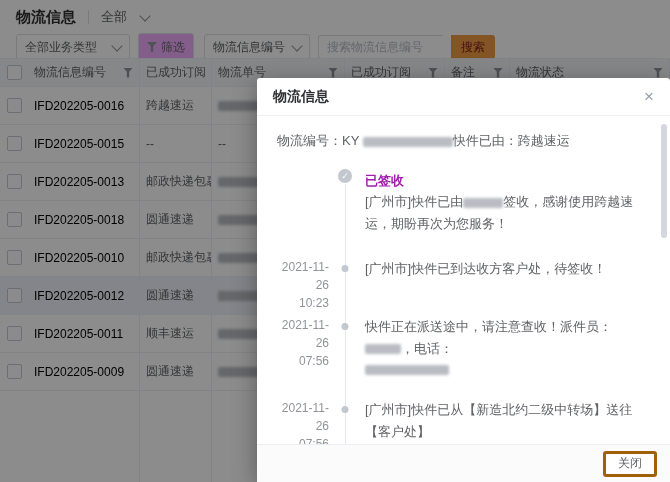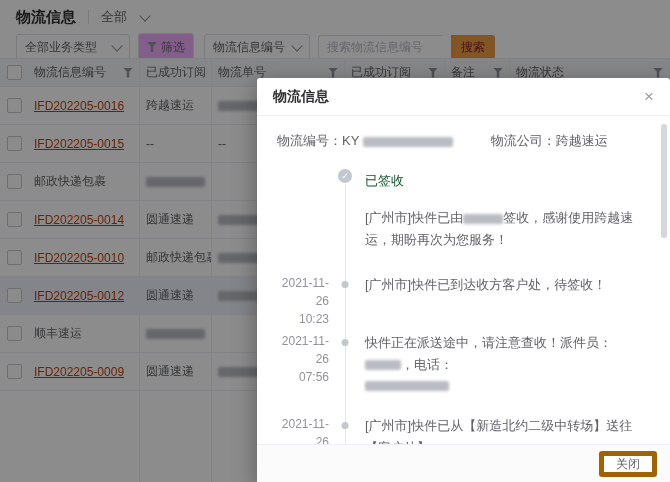--- a/index.html
+++ b/index.html
@@ -38,56 +38,56 @@
   .thead .tcell{color:#606266;font-size:12px;font-weight:normal;}
   .tcell{display:flex;align-items:center;padding:0 6px;border-right:1px solid #ebeef5;
          font-size:12px;color:#606266;overflow:hidden;white-space:nowrap;}
   .tcell.first{border-right:none;justify-content:center;padding:0;}
   .tcell.spread{justify-content:space-between;}
   .tbody-row{height:37px;border-bottom:1px solid #ebeef5;background:#fff;}
   .tbody-row.selected{background:#eef3fb;}
   .filler{flex:1;}
   .filler .tcell{border-bottom:none;}
   .cb{width:13px;height:13px;border:1px solid #c4c8cf;border-radius:2px;background:#fdfdfd;cursor:pointer;}
-  .code-link{color:#c2410c;cursor:pointer;text-decoration:underline;}
+  .code-link{color:#000000;cursor:pointer;}
   .redacted{display:inline-block;height:10px;background:#b9bcc2;border-radius:2px;
             filter:blur(1.6px);vertical-align:middle;}
   .rw70{width:70px}.rw75{width:75px}.rw52{width:52px}.rw68{width:68px}
   .rw62{width:62px}.rw64{width:64px}.rw90{width:90px}.rw40{width:40px}.rw36{width:36px}.rw84{width:84px}
   
   .overlay{position:absolute;inset:0;background:rgba(0,0,0,0.45);}
   .modal{position:absolute;left:257px;top:78px;width:413px;height:404px;background:#fff;
          border-radius:3px 3px 0 0;box-shadow:0 6px 24px rgba(0,0,0,.35);
          display:flex;flex-direction:column;}
   .modal-header{height:37px;display:flex;align-items:center;justify-content:space-between;
          padding:0 16px;border-bottom:1px solid #eef0f3;flex:none;}
   .modal-title{font-size:14px;font-weight:bold;color:#303133;}
   .modal-close{font-size:17px;color:#9aa0a8;cursor:pointer;line-height:1;}
   .modal-body{flex:1;position:relative;padding:16px 24px 0 18px;overflow:hidden;}
-  .info-row{display:flex;gap:38px;font-size:13px;color:#606266;padding-left:2px;}
+  .info-row{display:flex;font-size:13px;color:#606266;padding-left:2px;}
   .scroll-thumb{position:absolute;right:3px;top:8px;width:6px;height:114px;border-radius:3px;background:#d4d7dc;cursor:pointer;}
   
   .timeline{margin-top:16px;}
   .tl-item{display:flex;}
   .tl-date{width:54px;flex:none;text-align:right;font-size:12px;color:#909399;line-height:1.5;padding-top:4px;}
   .tl-rail{width:32px;flex:none;position:relative;}
   .tl-rail .line{position:absolute;left:50%;top:0;bottom:0;width:1px;background:#e4e7ed;}
   .tl-rail .line.from-icon{top:18px;}
   .tl-dot{position:absolute;left:50%;top:11px;transform:translateX(-50%);
           width:7px;height:7px;border-radius:50%;background:#c3c7cf;}
   .tl-check{position:absolute;left:50%;top:3px;transform:translateX(-50%);
           width:14px;height:14px;border-radius:50%;background:#c3c7cf;color:#fff;
           font-size:9px;display:flex;align-items:center;justify-content:center;}
   .tl-content{flex:1;font-size:13px;color:#606266;line-height:1.65;padding:4px 0 20px 4px;}
-  .tl-status{font-weight:normal;color:#14532d;padding-top:0;margin-bottom:16px;}
+  .tl-status{font-weight:bold;color:#a21caf;padding-top:0;margin-bottom:0;}
   .block-redact{display:block;margin-top:6px;}
   
   .modal-footer{flex:none;height:37px;background:#fbfbfc;border-top:1px solid #eceef2;
          display:flex;align-items:center;justify-content:flex-end;padding:0 13px;}
-  .btn-close{height:26px;padding:0 12px;background:#fff;border:5px solid #a16207;border-radius:3px;
+  .btn-close{height:26px;padding:0 12px;background:#fff;border:3px solid #a16207;border-radius:3px;
          font-size:12px;color:#606266;cursor:pointer;}
 </style>
 </head>
 <body>
 
 <div class="page">
 
   <div class="topbar">
     <span class="page-title">物流信息</span>
     <span class="title-divider"></span>
@@ -171,34 +171,37 @@
       <div class="tcell">--</div>
       <div class="tcell">--</div>
       <div class="tcell"></div>
       <div class="tcell"></div>
       <div class="tcell"></div>
     </div>
     <div class="trow tbody-row">
       <div class="tcell first">
           <span class="cb"></span>
         </div>
+      <div class="tcell">
+          <span class="code-link">IFD202205-0013</span>
+        </div>
       <div class="tcell">邮政快递包裹</div>
       <div class="tcell">
           <span class="redacted rw75"></span>
         </div>
       <div class="tcell"></div>
       <div class="tcell"></div>
       <div class="tcell"></div>
     </div>
     <div class="trow tbody-row">
       <div class="tcell first">
           <span class="cb"></span>
         </div>
       <div class="tcell">
-          <span class="code-link">IFD202205-0014</span>
+          <span class="code-link">IFD202205-0018</span>
         </div>
       <div class="tcell">圆通速递</div>
       <div class="tcell">
           <span class="redacted rw52"></span>
         </div>
       <div class="tcell"></div>
       <div class="tcell"></div>
       <div class="tcell"></div>
     </div>
     <div class="trow tbody-row">
@@ -227,20 +230,23 @@
       <div class="tcell">
           <span class="redacted rw62"></span>
         </div>
       <div class="tcell"></div>
       <div class="tcell"></div>
       <div class="tcell"></div>
     </div>
     <div class="trow tbody-row">
       <div class="tcell first">
           <span class="cb"></span>
+        </div>
+      <div class="tcell">
+          <span class="code-link">IFD202205-0011</span>
         </div>
       <div class="tcell">顺丰速运</div>
       <div class="tcell">
           <span class="redacted rw68"></span>
         </div>
       <div class="tcell"></div>
       <div class="tcell"></div>
       <div class="tcell"></div>
     </div>
     <div class="trow tbody-row">
@@ -279,21 +285,21 @@
     <span class="modal-close">×</span>
   </div>
 
   <div class="modal-body">
     <div class="info-row">
       <span>
         <span>物流编号：</span><span>KY</span>
         <span class="redacted rw90"></span>
       </span>
       <span>
-        <span>物流公司：</span><span>跨越速运</span>
+        <span>快件已由：</span><span>跨越速运</span>
       </span>
     </div>
 
     <div class="timeline">
 
       <div class="tl-item">
         <div class="tl-date"></div>
         <div class="tl-rail">
           <span class="line from-icon"></span>
           <span class="tl-check">✓</span>

